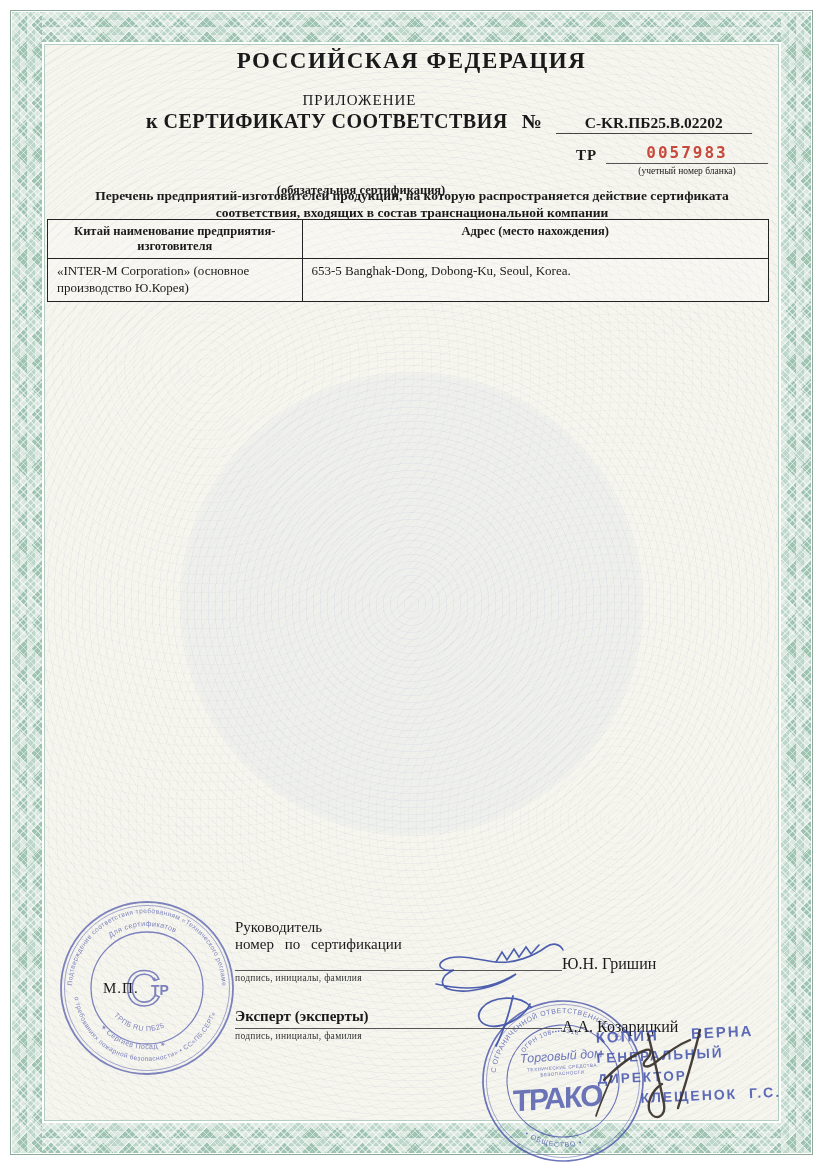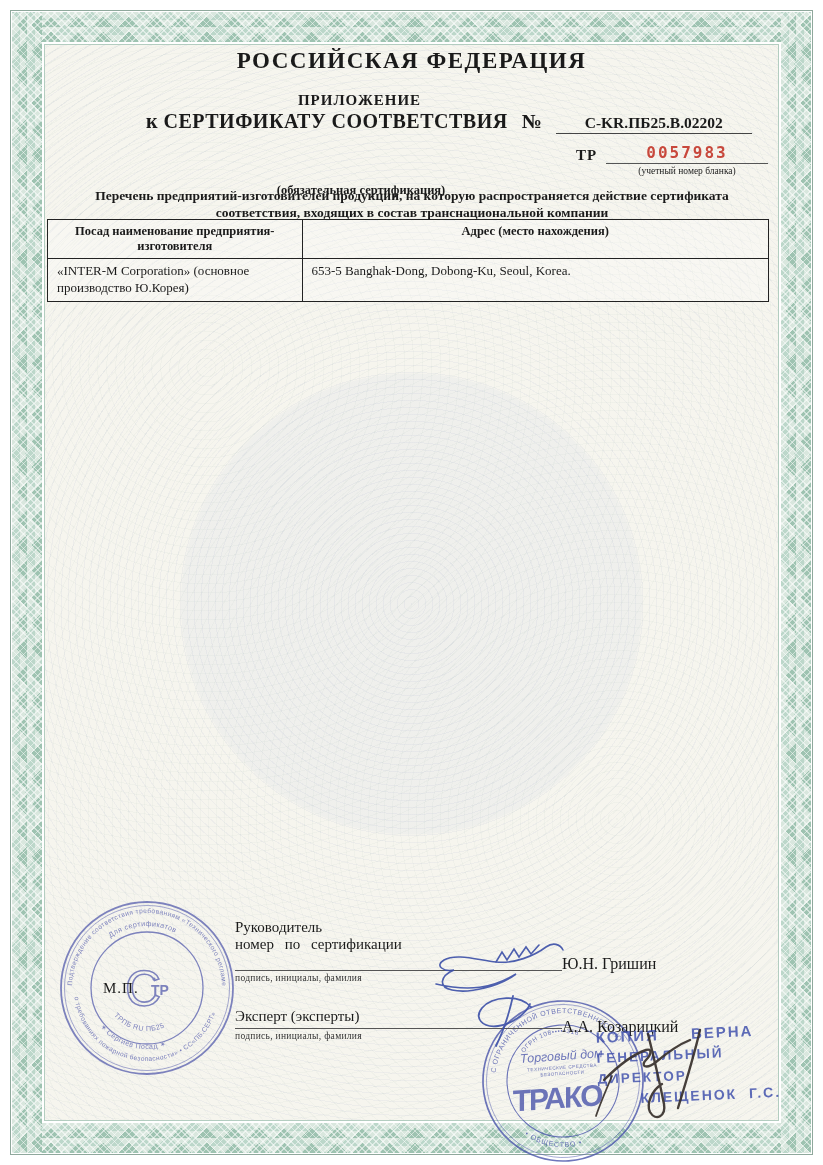--- a/index.html
+++ b/index.html
@@ -44,21 +44,21 @@
       repeating-radial-gradient(circle at 22% 30%, rgba(140,170,160,.06) 0 1px, rgba(0,0,0,0) 1px 9px),
       repeating-radial-gradient(circle at 78% 72%, rgba(140,170,160,.06) 0 1px, rgba(0,0,0,0) 1px 8px),
       radial-gradient(circle at 50% 52%, rgba(190,200,225,.12) 0 230px, rgba(0,0,0,0) 231px);
   }
 
   .abs{position:absolute;}
   .center{text-align:center;}
 
   
   .t-country{left:0;width:823px;top:48px;font-size:23px;font-weight:bold;letter-spacing:1.5px;}
-  .t-annex{left:0;width:719px;top:92px;font-size:15px;font-weight:bold;letter-spacing:1px;}
+  .t-annex{left:0;width:719px;top:92px;font-size:15px;font-weight:normal;letter-spacing:1px;}
   .cert-row{left:146px;top:110px;display:flex;align-items:baseline;}
   .cert-title{font-size:20px;font-weight:bold;letter-spacing:.5px;}
   .cert-no-sign{font-size:20px;font-weight:bold;margin-left:14px;}
   .cert-number{
     display:inline-block;width:196px;margin-left:14px;text-align:center;
     font-size:15.5px;font-weight:bold;border-bottom:1px solid #444;padding-bottom:1px;
   }
   .cert-kind{left:146px;top:140px;width:430px;font-size:12.5px;font-weight:bold;margin-top:43px;}
   .tr-label{left:576px;top:147px;font-size:15px;font-weight:bold;letter-spacing:1px;}
   .blank-number{
@@ -82,21 +82,21 @@
   table.makers td{font-size:13px;padding:4px 9px;line-height:1.3;}
   .col-name{width:35.3%;} .col-addr{width:64.7%;}
 
   
   .role-head{left:235px;top:919px;width:330px;font-size:15px;line-height:1.12;}
   .role-head .ws{word-spacing:7px;}
   .sign-line{border-top:1px solid #555;height:0;}
   .line1{left:235px;top:970px;width:327px;}
   .cap1{left:235px;top:973px;font-size:9.5px;color:#333;letter-spacing:.3px;}
   .name1{left:562px;top:955px;font-size:16px;}
-  .role-exp{left:235px;top:1008px;font-size:15px;}
+  .role-exp{left:235px;top:1008px;font-size:15px;font-weight:bold;}
   .line2{left:235px;top:1028px;width:327px;}
   .cap2{left:235px;top:1031px;font-size:9.5px;color:#333;letter-spacing:.3px;}
   .name2{left:562px;top:1018px;font-size:16px;}
   .mp{left:103px;top:980px;font-size:15px;letter-spacing:1px;}
 
   
   .stamp-cert{left:57px;top:898px;width:180px;height:180px;opacity:.78;}
   .stamp-trako{left:478px;top:996px;width:170px;height:170px;opacity:.8;transform:rotate(-4deg);}
   .copy-stamp{
     left:597px;top:1022px;width:222px;transform:rotate(-2.5deg);
@@ -180,21 +180,21 @@
   <div class="abs center cert-kind">(обязательная сертификация)</div>
   <div class="abs tr-label">ТР</div>
   <div class="abs blank-number">0057983</div>
   <div class="abs blank-caption">(учетный номер бланка)</div>
 
   <div class="abs center intro">Перечень предприятий-изготовителей продукции, на которую распространяется действие сертификата соответствия, входящих в состав транснациональной компании</div>
 
   <table class="makers">
     <tbody>
         <tr>
-      <th class="col-name">Посад наименование предприятия-изготовителя</th>
+      <th class="col-name">Китай наименование предприятия-изготовителя</th>
       <th class="col-addr">Адрес (место нахождения)</th>
     </tr>
     <tr>
       <td>«INTER-M Corporation» (основное производство Ю.Корея)</td>
       <td>653-5 Banghak-Dong, Dobong-Ku, Seoul, Korea.</td>
     </tr>
   </tbody>
     </table>
 
   <div class="abs role-head">

